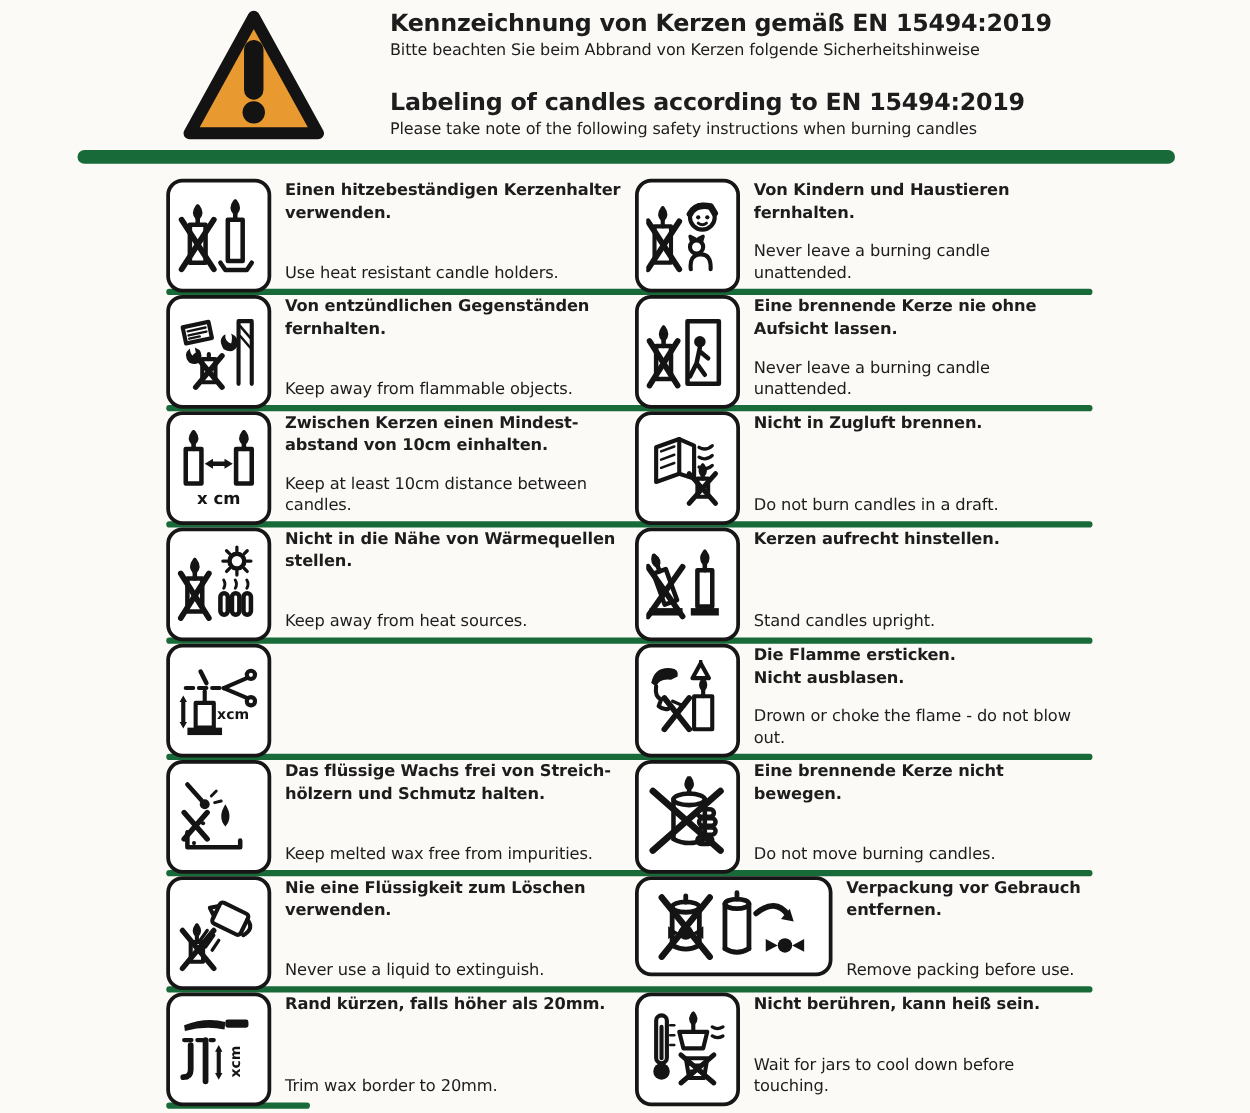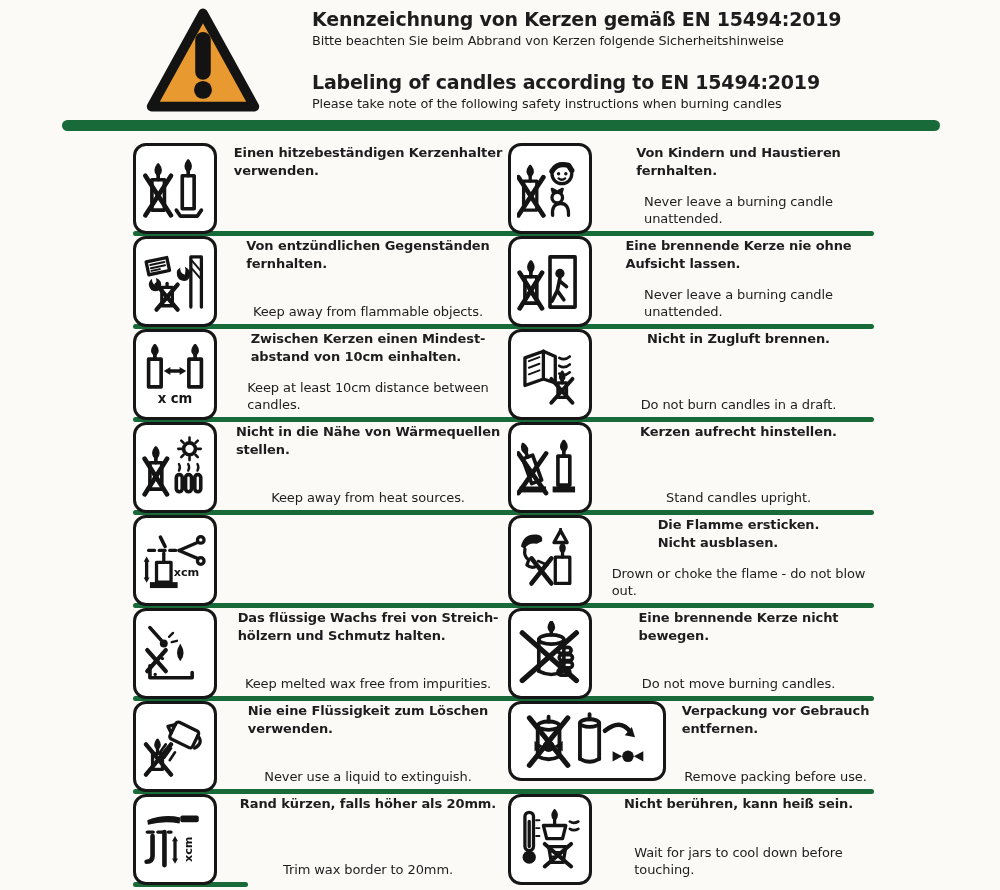--- a/index.html
+++ b/index.html
@@ -34,21 +34,21 @@
   .cell.right{flex:1;}
   .pict{
     width:84px;height:91px;flex:none;box-sizing:border-box;
     border:3.5px solid #161616;border-radius:13px;background:#fff;
     display:flex;align-items:center;justify-content:center;
     align-self:flex-start;
   }
   .pict svg{width:66px;height:66px;}
   .pict.wide{width:158px;height:80px;}
   .pict.wide svg{width:142px;height:64px;}
-  .txt{flex:1;min-width:0;display:flex;flex-direction:column;justify-content:space-between;padding:1px 0 3px;align-items:center;}
+  .txt{flex:1;min-width:0;display:flex;flex-direction:column;justify-content:space-between;padding:1px 0 3px;}
   .de{margin:0;font-weight:bold;font-size:13px;line-height:1.35;white-space:pre;letter-spacing:-0.1px;}
   .en{margin:0;font-size:13px;line-height:1.3;white-space:pre;letter-spacing:-0.1px;}
   .row-divider{height:5px;background:#186a39;border-radius:3px;}
   .row-divider.partial{width:115px;}
 
   svg text{font-family:"DejaVu Sans",sans-serif;}
   .ic{stroke:#141414;fill:none;stroke-linecap:round;stroke-linejoin:round;}
 </style>
 </head>
 <body>
@@ -85,20 +85,21 @@
             <rect x="61" y="30" width="18" height="50"></rect>
                 <line x1="70" y1="22" x2="70" y2="30"></line>
             <path d="M70 8 q-6 8 0 14 q6 -6 0 -14" fill="#141414"></path>
             <path d="M52 82 l6 9 h26 l6 -9"></path>
           </g>
             </svg>
         </div>
         <div class="txt">
           <p class="de">Einen hitzebeständigen Kerzenhalter
 verwenden.</p>
+          <p class="en">Use heat resistant candle holders.</p>
         </div>
       </div>
       <div class="cell right">
         <div class="pict">
           <svg viewBox="0 0 100 100">
               <g class="ic" stroke-width="5">
             <rect x="10" y="38" width="20" height="44"></rect>
                 <line x1="20" y1="30" x2="20" y2="38"></line>
             <path d="M20 16 q-6 8 0 14 q6 -6 0 -14" fill="#141414"></path>
             <line x1="2" y1="32" x2="40" y2="90" stroke-width="7"></line>

